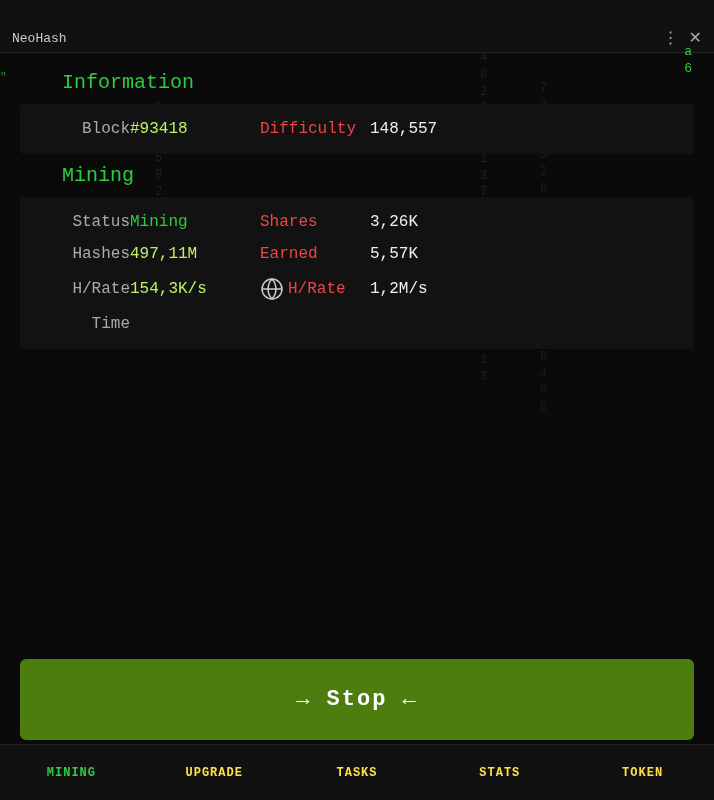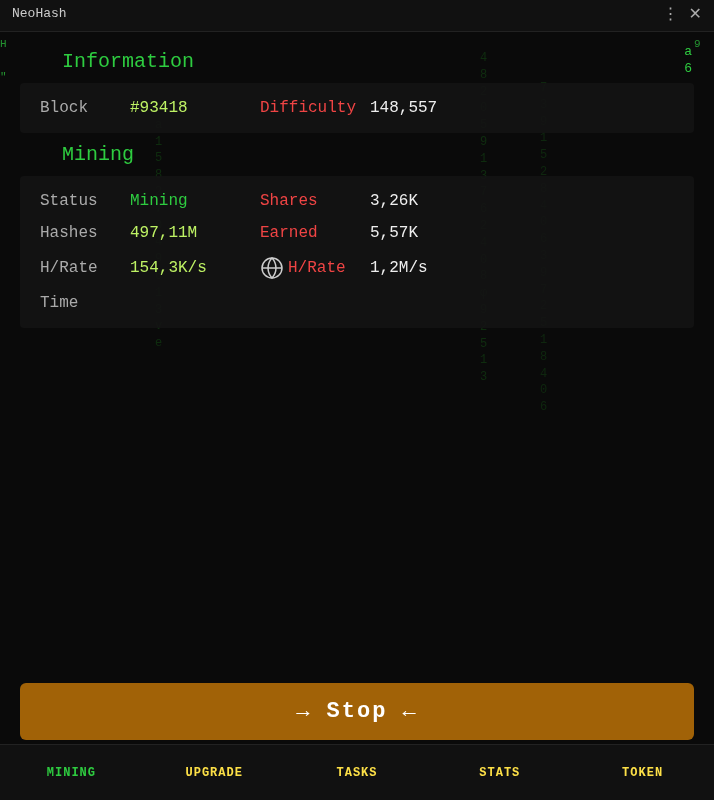--- a/index.html
+++ b/index.html
@@ -31,25 +31,25 @@
       font-size: 12px;
       line-height: 1.4;
       opacity: 0.5;
     }
 
     
     .titlebar {
       position: relative;
       z-index: 10;
       display: flex;
-      align-items: flex-start;
+      align-items: flex-end;
       justify-content: space-between;
       padding: 6px 12px;
       background: #111;
-      height: 32px;
+      height: 53px;
       border-bottom: 1px solid #222;
     }
 
     .titlebar-title {
       color: #ccc;
       font-size: 13px;
       font-family: 'Courier New', monospace;
     }
 
     .titlebar-controls {
@@ -100,20 +100,21 @@
 
     .card-row:last-child {
       margin-bottom: 0;
     }
 
     .label {
       color: #aaa;
       font-size: 16px;
       font-family: 'Courier New', monospace;
       width: 90px;
+      text-align: right;
     }
 
     .value {
       color: #bef264;
       font-size: 16px;
       font-family: 'Courier New', monospace;
       width: 130px;
     }
 
     .label2 {
@@ -148,28 +149,28 @@
     .stop-button-container {
       position: absolute;
       bottom: 60px;
       left: 20px;
       right: 20px;
       z-index: 10;
     }
 
     .stop-button {
       width: 100%;
-      background: #a16207;
+      background: #4d7c0f;
       border: none;
       border-radius: 6px;
       color: #fff;
       font-size: 22px;
       font-family: 'Courier New', monospace;
       font-weight: bold;
-      padding: 16px;
+      padding: 28px;
       cursor: pointer;
       letter-spacing: 2px;
     }
 
     
     .bottom-nav {
       position: absolute;
       bottom: 0;
       left: 0;
       right: 0;

